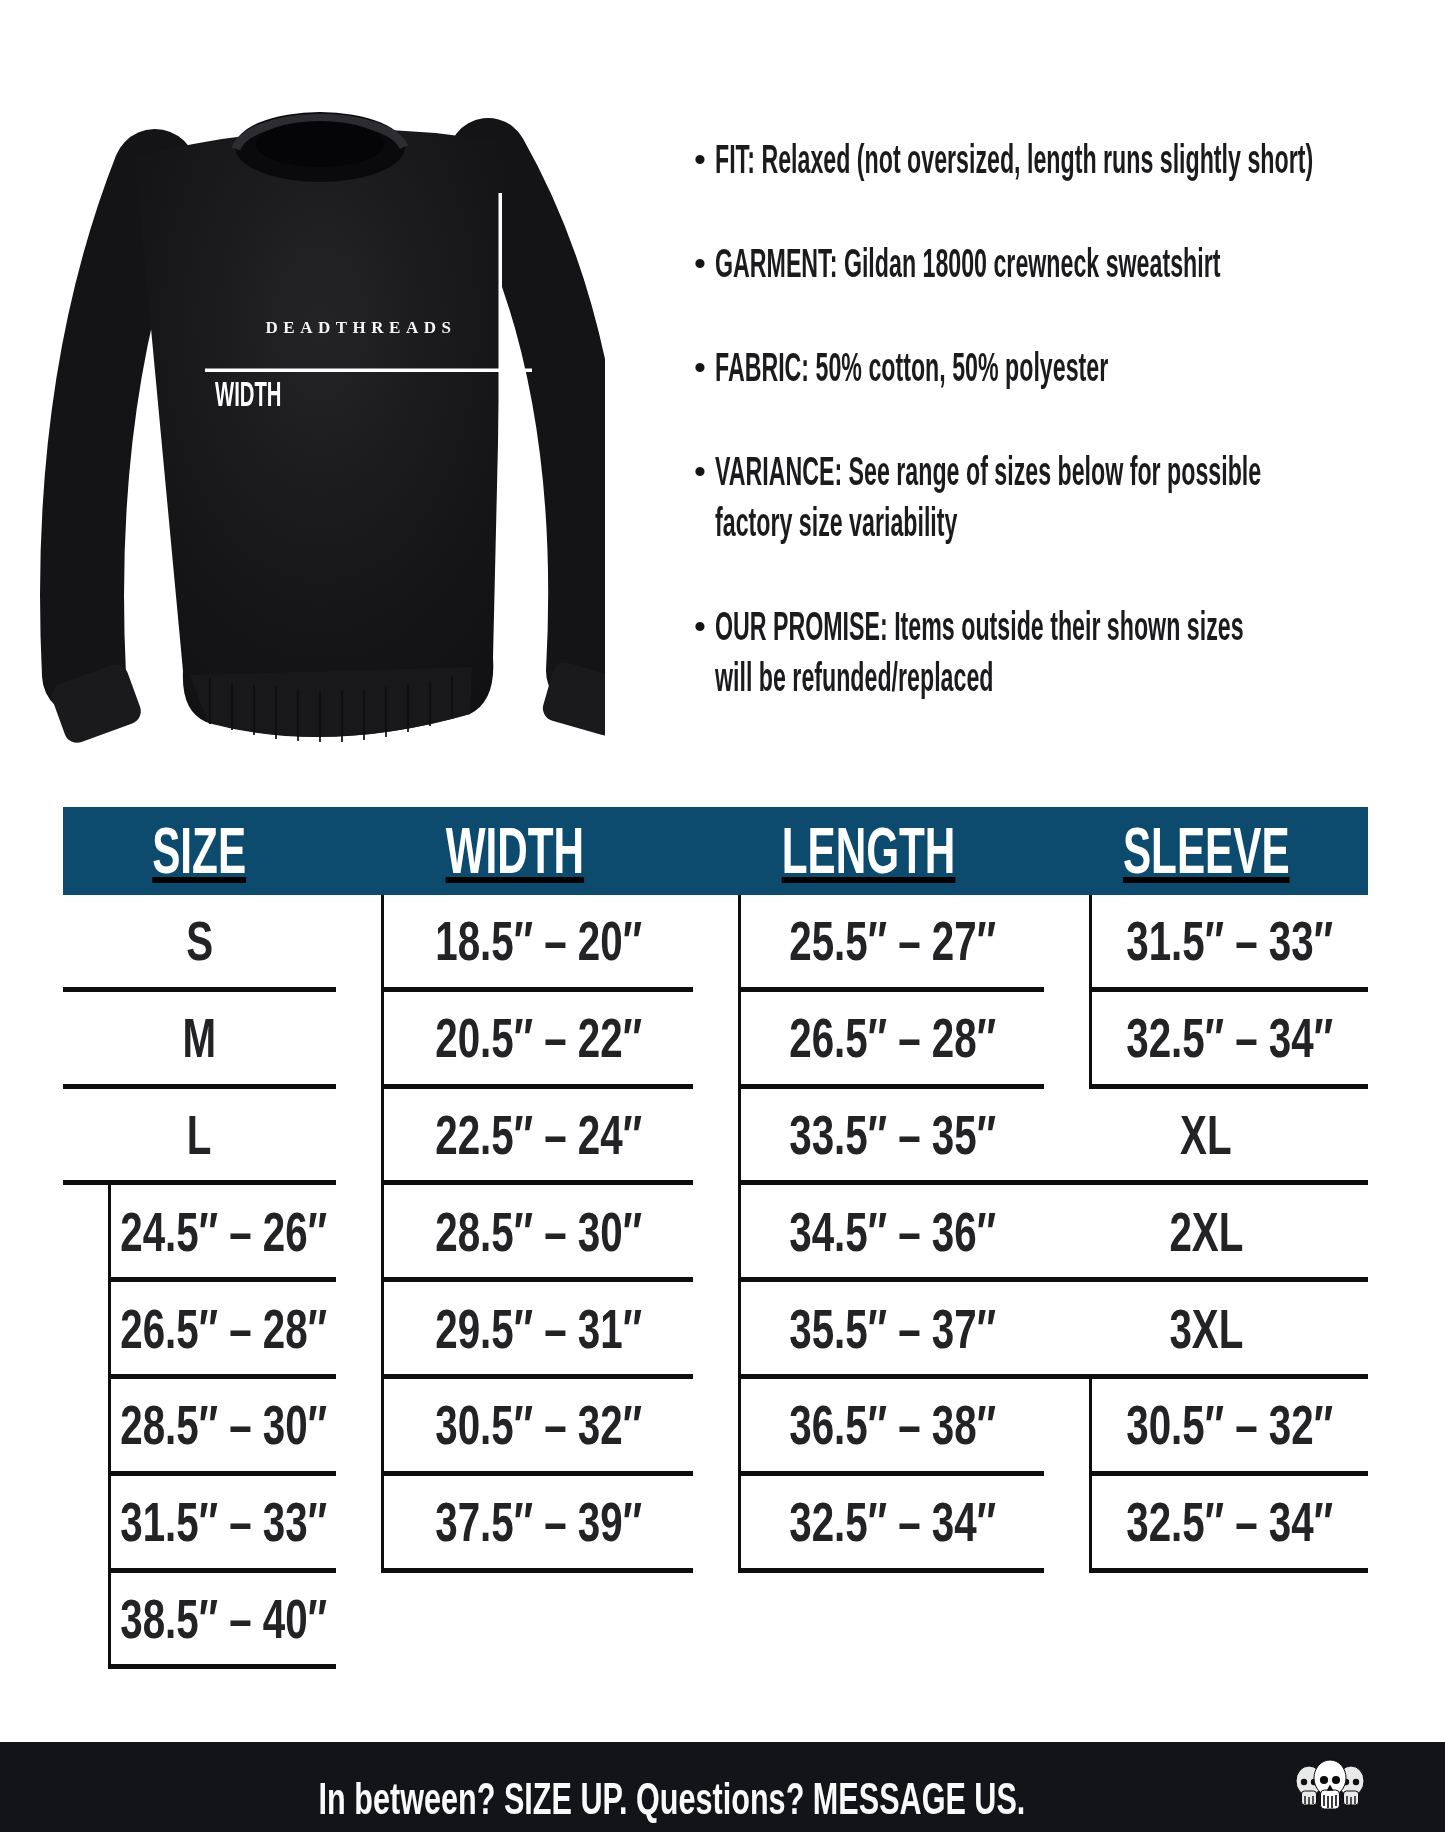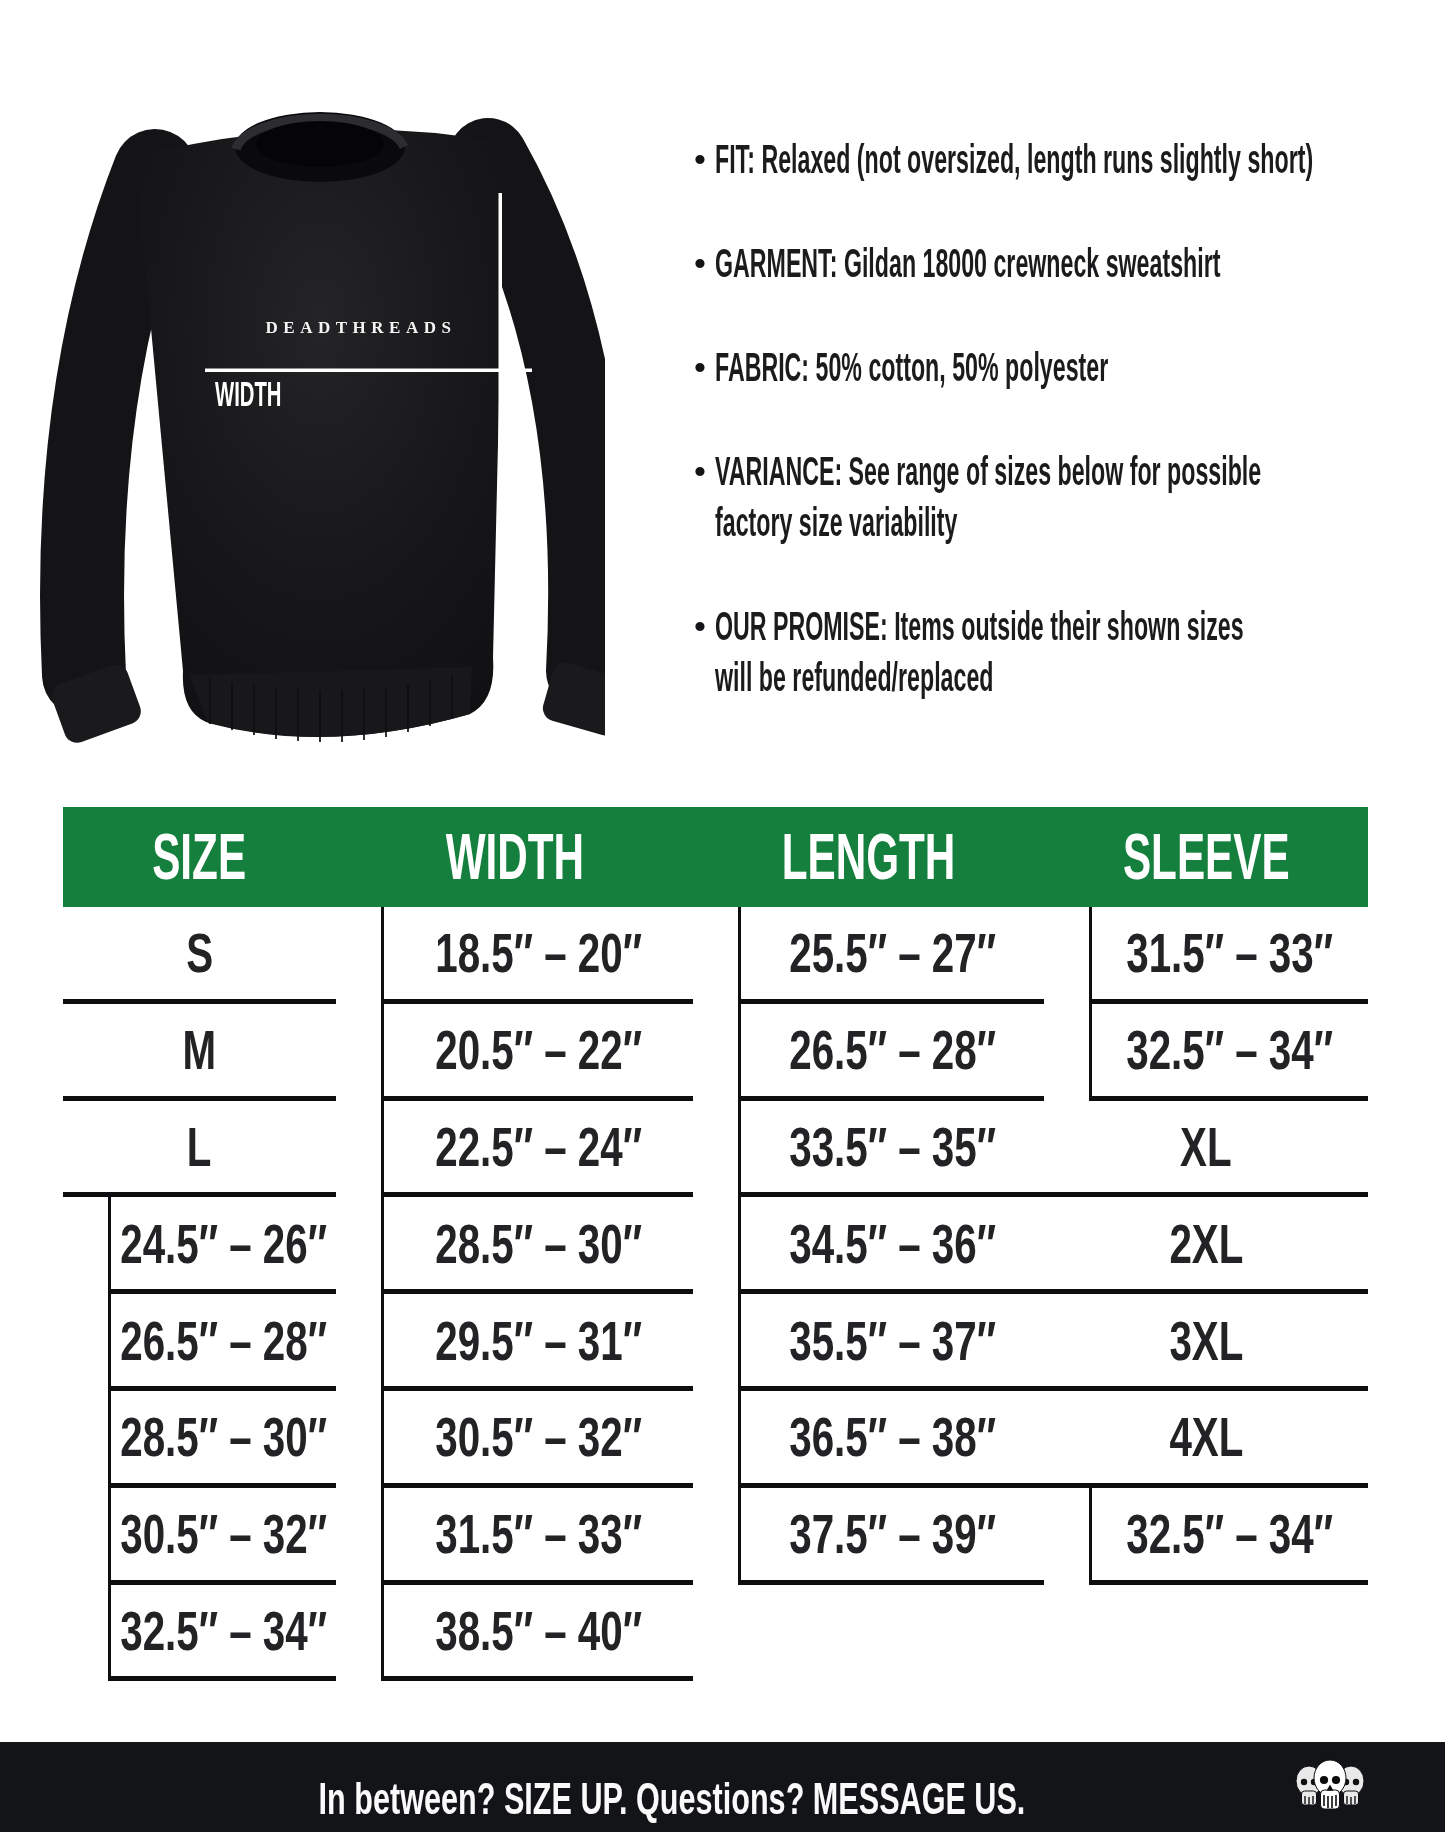--- a/index.html
+++ b/index.html
@@ -10,21 +10,21 @@
   
   .figure{position:absolute;left:40px;top:103px;width:565px;height:645px;}
   
   .bullets{position:absolute;left:694px;top:134px;width:700px;list-style:none;margin:0;padding:0;}
   .bullets li{display:flex;margin:0 0 53px 0;color:#1c1c1e;}
   .bullet-dot{flex:0 0 21px;font-size:34px;line-height:51px;color:#141416;}
   .btext{transform:scaleX(0.58);transform-origin:0 0;}
   .bline{font-weight:bold;font-size:40px;line-height:51px;white-space:nowrap;color:#1b1b1d;}
   
   .size-table{position:absolute;left:63px;top:807px;width:1305px;}
-  .st-head{display:grid;grid-template-columns:273px 357px 351px 324px;height:100px;background:#15803d;}
+  .st-head{display:grid;grid-template-columns:273px 357px 351px 324px;height:88px;background:#0c4a6e;text-decoration:underline;}
   .st-head .cell{display:flex;align-items:center;justify-content:center;}
   .st-head .cell span{font-weight:bold;font-size:64px;color:#ffffff;transform:scaleX(0.66);white-space:nowrap;}
   .st-body{display:grid;grid-template-columns:273px 357px 351px 324px;grid-auto-rows:96.8px;}
   .st-body .cell{
     box-sizing:border-box;display:flex;align-items:center;justify-content:center;
     border-bottom:5px solid #0e0e10;background:#fff;
   }
   .st-body .cell.vline{border-left:3px solid #0e0e10;margin-left:45px;}
   .st-body .cell span{font-weight:bold;font-size:56px;color:#232326;transform:scaleX(0.72);white-space:nowrap;}
   
@@ -205,23 +205,20 @@
         </div>
         <div class="cell vline">
           <span>28.5″ – 30″</span>
         </div>
         <div class="cell vline">
           <span>30.5″ – 32″</span>
         </div>
         <div class="cell vline">
           <span>36.5″ – 38″</span>
         </div>
-        <div class="cell">
-          <span>4XL</span>
-        </div>
         <div class="cell vline">
           <span>30.5″ – 32″</span>
         </div>
         <div class="cell vline">
           <span>31.5″ – 33″</span>
         </div>
         <div class="cell vline">
           <span>37.5″ – 39″</span>
         </div>
         <div class="cell vline">

